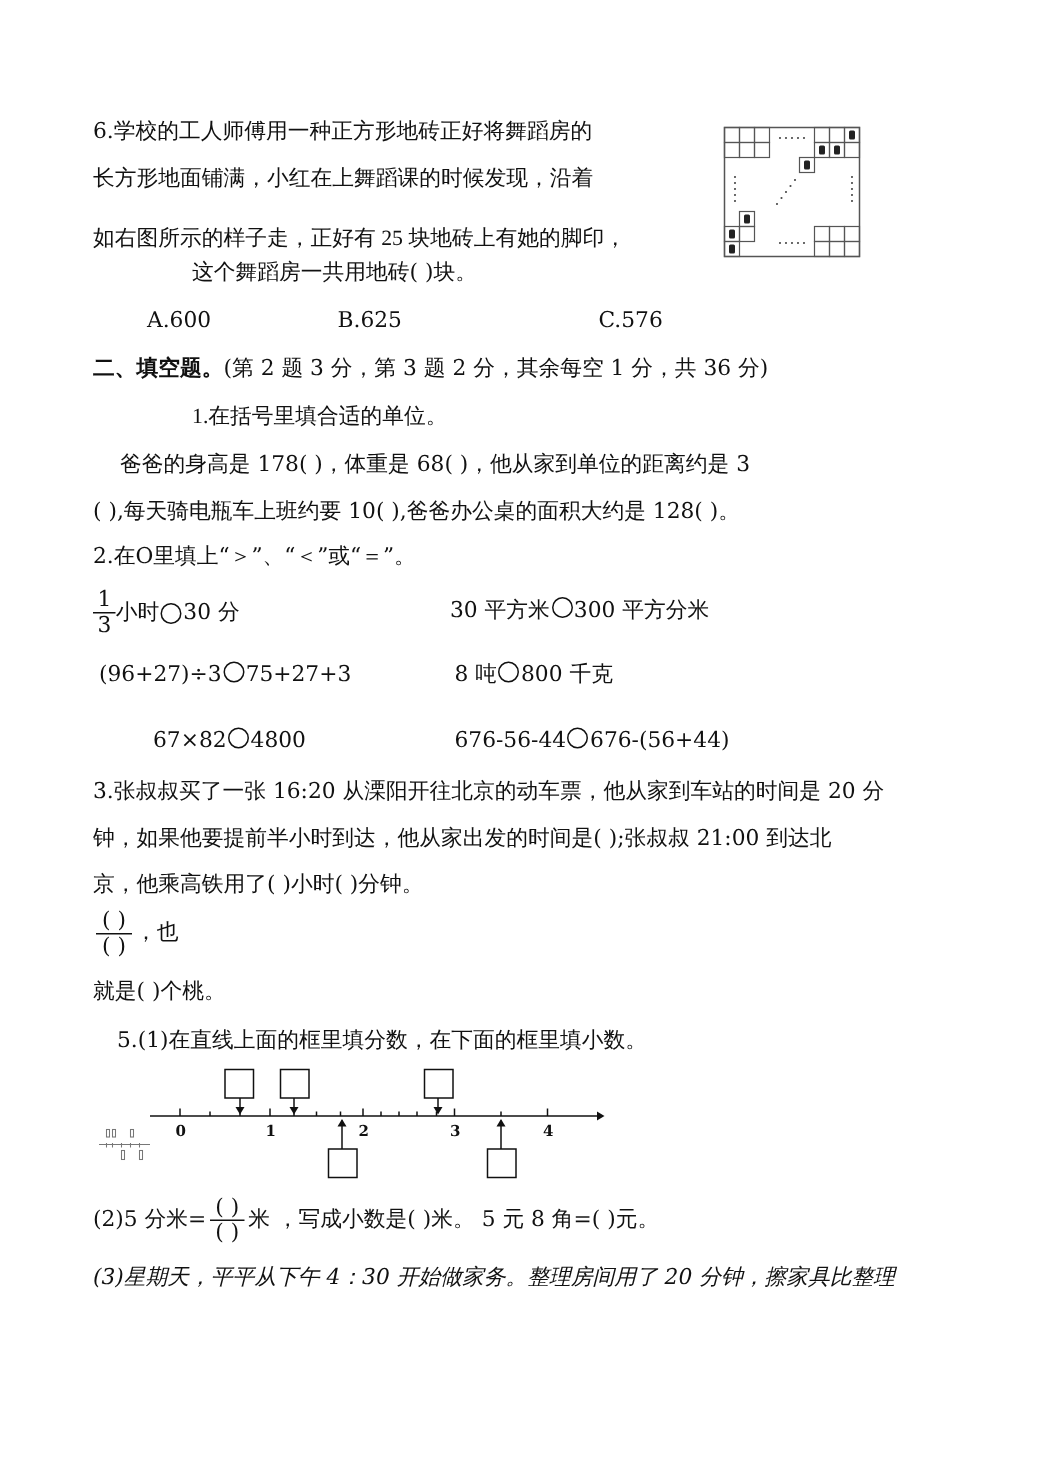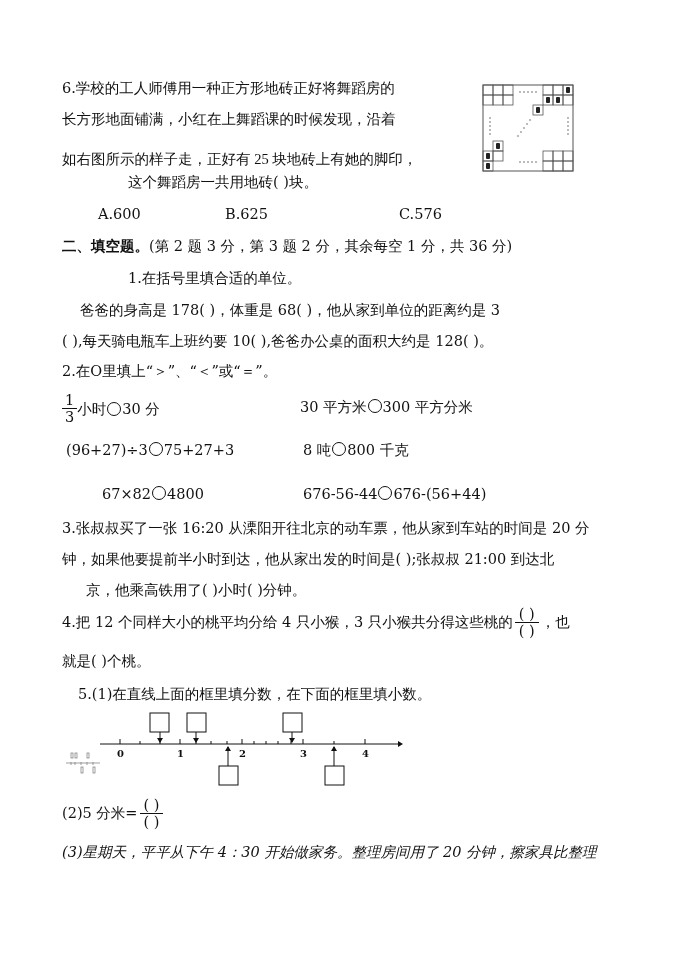--- a/index.html
+++ b/index.html
@@ -95,21 +95,21 @@
       <circle cx="42" cy="44" r="0.7"></circle>
       <circle cx="39" cy="48" r="0.7"></circle>
       <circle cx="36" cy="52" r="0.7"></circle>
   </g>
 </svg>
 
 <div class="line" style="left:62px;top:236px;">
   <span class="bold">二、填空题。</span><span>(第 2 题 3 分，第 3 题 2 分，其余每空 1 分，共 36 分)</span>
 </div>
 
-<div class="line" style="left:128px;top:268px;">1.在括号里填合适的单位。</div>
+<div class="line" style="left:128px;top:268px;font-family:Liberation Serif, serif;">1.在括号里填合适的单位。</div>
 <div class="line" style="left:80px;top:300px;">爸爸的身高是 178(      )，体重是 68(     )，他从家到单位的距离约是 3</div>
 <div class="line" style="left:62px;top:331px;">(     ),每天骑电瓶车上班约要 10(     ),爸爸办公桌的面积大约是 128(     )。</div>
 
 <div class="line" style="left:62px;top:361px;">2.在O里填上“＞”、“＜”或“＝”。</div>
 
 <div class="line" style="left:62px;top:392px;line-height:16px;">
   <span class="frac"><span class="num">1</span><span class="den">3</span></span><span style="vertical-align:middle;">小时</span><span class="circ" style="vertical-align:middle;"></span><span style="vertical-align:middle;">30 分</span>
 </div>
 <div class="line" style="left:300px;top:397px;">
   <span>30 平方米</span><span class="circ"></span><span>300 平方分米</span>
@@ -122,24 +122,24 @@
 </div>
 <div class="line" style="left:66px;top:484px;margin-left:36px;">
   <span>67×82</span><span class="circ"></span><span>4800</span>
 </div>
 <div class="line" style="left:303px;top:484px;">
   <span>676-56-44</span><span class="circ"></span><span>676-(56+44)</span>
 </div>
 
 <div class="line" style="left:62px;top:518px;">3.张叔叔买了一张 16:20 从溧阳开往北京的动车票，他从家到车站的时间是 20 分</div>
 <div class="line" style="left:62px;top:549px;">钟，如果他要提前半小时到达，他从家出发的时间是(      );张叔叔 21:00 到达北</div>
-<div class="line" style="left:62px;top:580px;margin-left:24px;">京，他乘高铁用了(     )小时(     )分钟。</div>
+<div class="line" style="left:62px;top:580px;">京，他乘高铁用了(     )小时(     )分钟。</div>
 
 <div class="line" style="left:62px;top:606px;line-height:17px;">
-  <span style="vertical-align:middle;">4.把 12 个同样大小的桃平均分给 4 只小猴，3 只小猴共分得这些桃的</span><span class="blankfrac"><span class="num">(    )</span><span class="den">(    )</span></span><span style="vertical-align:middle;">，也</span>
+  <span class="blankfrac"><span class="num">(    )</span><span class="den">(    )</span></span><span style="vertical-align:middle;">，也</span>
 </div>
 <div class="line" style="left:62px;top:651px;">就是(     )个桃。</div>
 
 <div class="line" style="left:78px;top:684px;">5.(1)在直线上面的框里填分数，在下面的框里填小数。</div>
 
 <svg class="fig" style="left:100px;top:710px;" width="310" height="82" viewBox="0 0 310 82">
   <g stroke="#111" fill="none" stroke-width="1">
     <line x1="0" y1="34" x2="298" y2="34"></line>
 
     <line x1="20" y1="29" x2="20" y2="34"></line>
@@ -197,15 +197,15 @@
       <line x1="10" y1="10" x2="10" y2="13"></line>
       <line x1="16" y1="10" x2="16" y2="13"></line>
       <line x1="22" y1="10" x2="22" y2="13"></line>
       <line x1="28" y1="10" x2="28" y2="13"></line>
     <rect x="16" y="15" width="2" height="6"></rect>
       <rect x="28" y="15" width="2" height="6"></rect>
   </g>
 </svg>
 
 <div class="line" style="left:62px;top:797px;line-height:17px;">
-  <span style="vertical-align:middle;">(2)5 分米=</span><span class="blankfrac"><span class="num">(     )</span><span class="den">(     )</span></span>
+  <span style="vertical-align:middle;">(2)5 分米=</span><span class="blankfrac"><span class="num">(     )</span><span class="den">(     )</span></span><span style="vertical-align:middle;">米  ，写成小数是(       )米。  5 元 8 角=(      )元。</span>
 </div>
 <div class="line" style="left:62px;top:842px;font-style:italic;">(3)星期天，平平从下午 4：30 开始做家务。整理房间用了 20 分钟，擦家具比整理</div>
 
 </body></html>

